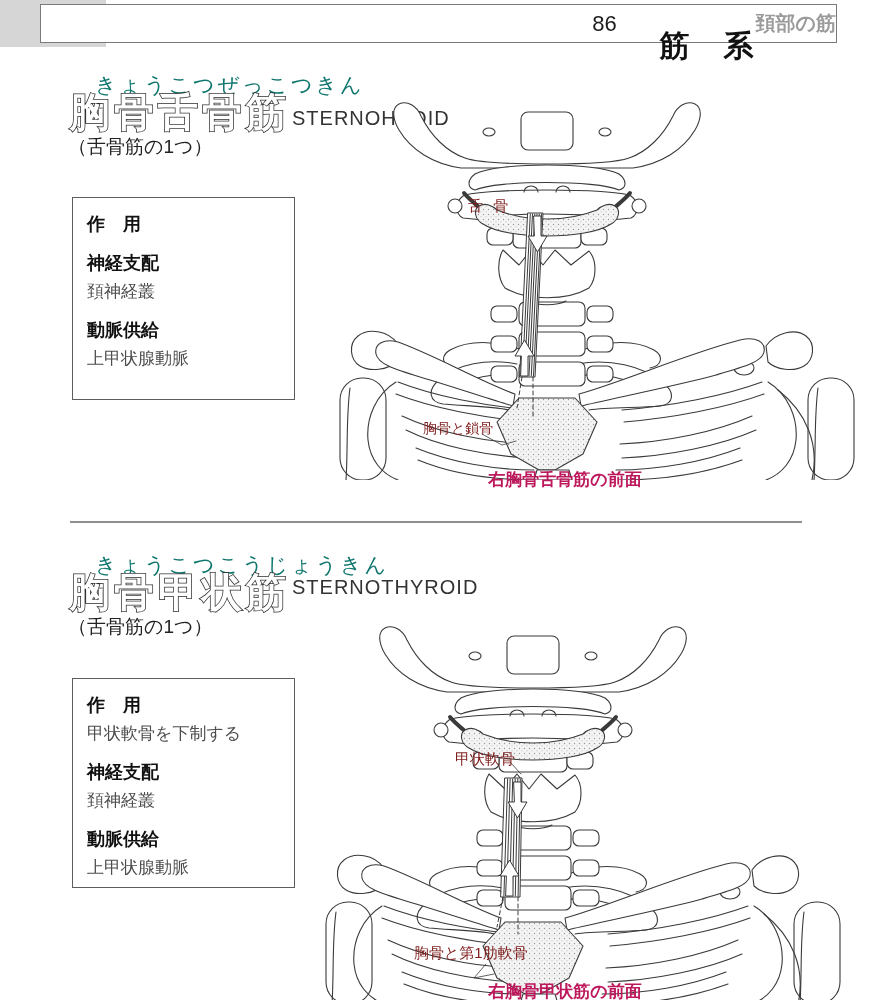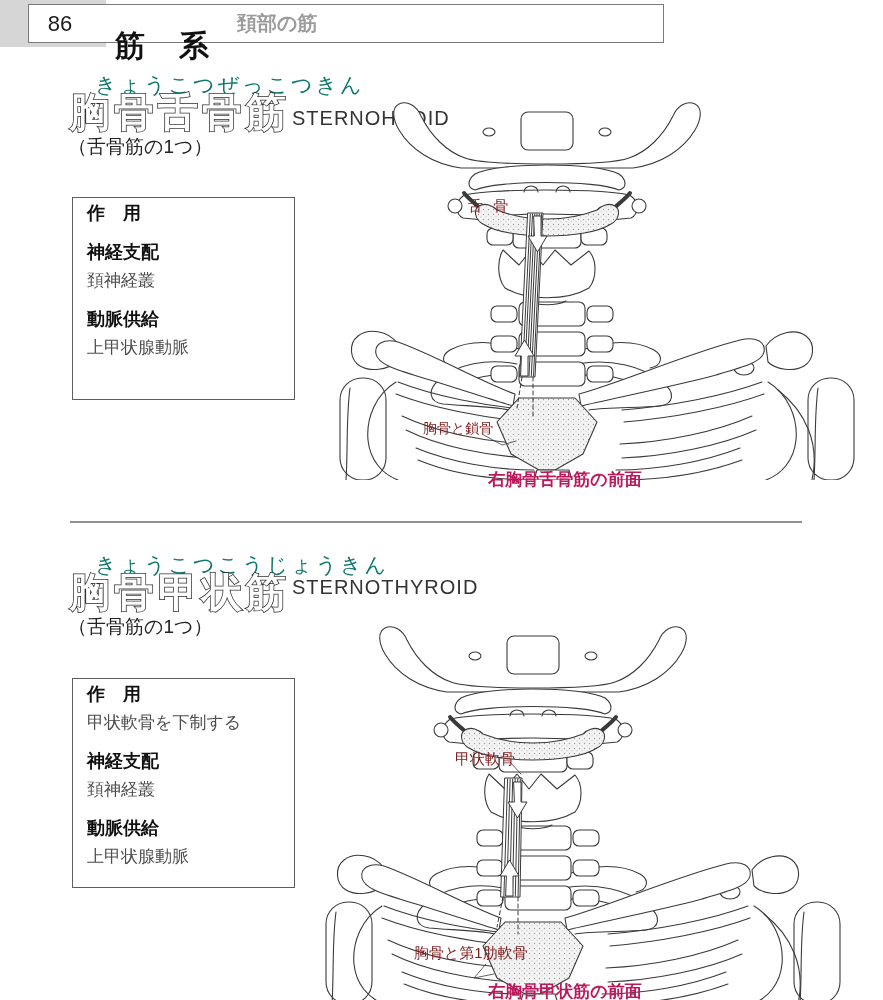--- a/index.html
+++ b/index.html
@@ -4,39 +4,39 @@
 <style>
   * { margin:0; padding:0; box-sizing:border-box; }
   html,body { width:883px; height:1000px; }
   body {
     position:relative; width:883px; height:1000px; overflow:hidden;
     background:#ffffff; font-family:"Liberation Sans", sans-serif; color:#222;
   }
   
   .tab-gray { position:absolute; left:0; top:0; width:106px; height:47px; background:#d6d6d6; }
   .header-box {
-    position:absolute; left:28px; top:4px; width:636px; height:39px;
-    background:#fff; border:1.5px solid #7a7a7a; display:flex; align-items:center;
+    position:absolute; left:40px; top:4px; width:797px; height:39px;
+    background:#fff; border:1.5px solid #7a7a7a; display:flex; align-items:center;justify-content:flex-end;
   }
   .page-num { width:62px; text-align:center; font-size:22px; color:#1c1c1c; }
   .header-title { margin-left:24px; font-size:30px; font-weight:900; color:#111; letter-spacing:2px;margin-top:46px; }
-  .header-subtitle { margin-left:26px; font-size:20px; font-weight:bold; color:#9b9b9b; }
+  .header-subtitle { font-size:20px; font-weight:bold; color:#9b9b9b; }
   
   .furigana { position:absolute; font-size:21px; letter-spacing:3px; color:#0f766e; }
   .title-svg { position:absolute; overflow:visible; }
   .title-svg text {
     font-family:"Liberation Sans", sans-serif; font-weight:bold; font-size:40px;
     letter-spacing:4px; fill:#ffffff; stroke:#2b2b2b; stroke-width:1.5px; paint-order:stroke;
   }
   .title-en { position:absolute; font-size:20px; color:#333; letter-spacing:1px; }
   .title-sub { position:absolute; font-size:19px; color:#222; }
   
   .info-box {
     position:absolute; left:72px; width:223px; background:#fff;
-    border:1.5px solid #5d5d5d; padding:4px 8px 0 14px;
+    border:1.5px solid #5d5d5d; padding:15px 8px 0 14px;
   }
   .info-label { font-size:18px; font-weight:bold; color:#111; line-height:19px; }
   .info-value { font-size:17px; color:#4d4d4d; line-height:19px; margin-top:9px; }
   .mt20 { margin-top:20px; }
   .mt2  { margin-top:2px; }
   
   .fig-svg { position:absolute; }
   .fig-label { position:absolute; font-family:Liberation Sans, sans-serif; color:#7f1d1d; white-space:nowrap; }
   .fig-caption { position:absolute; font-size:17px; font-weight:bold; color:#be185d; text-align:center; white-space:nowrap; }
   .divider { position:absolute; left:70px; top:521px; width:732px; height:2px; background:#8f8f8f; }

